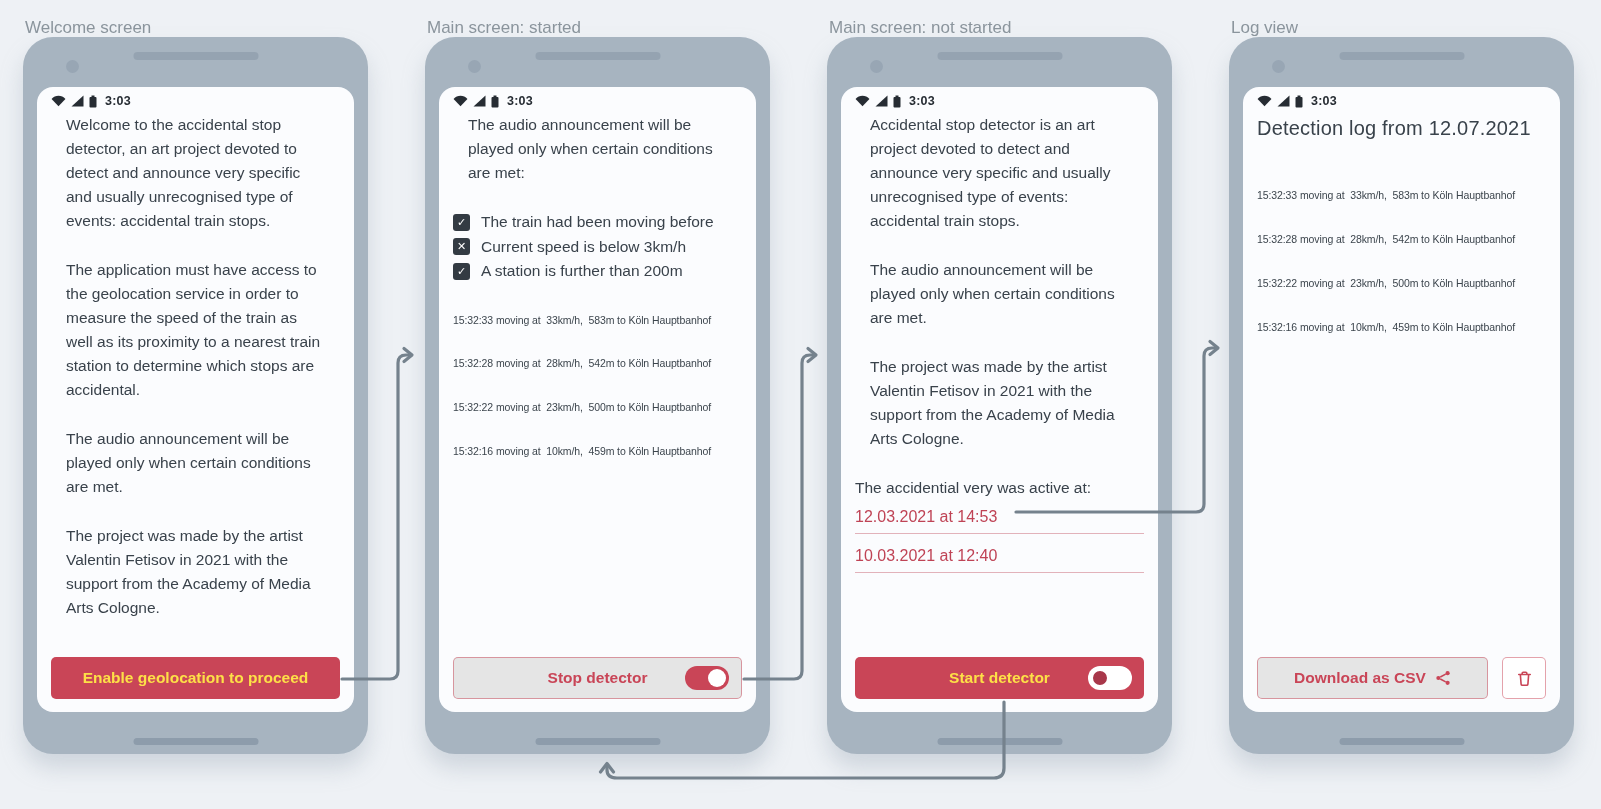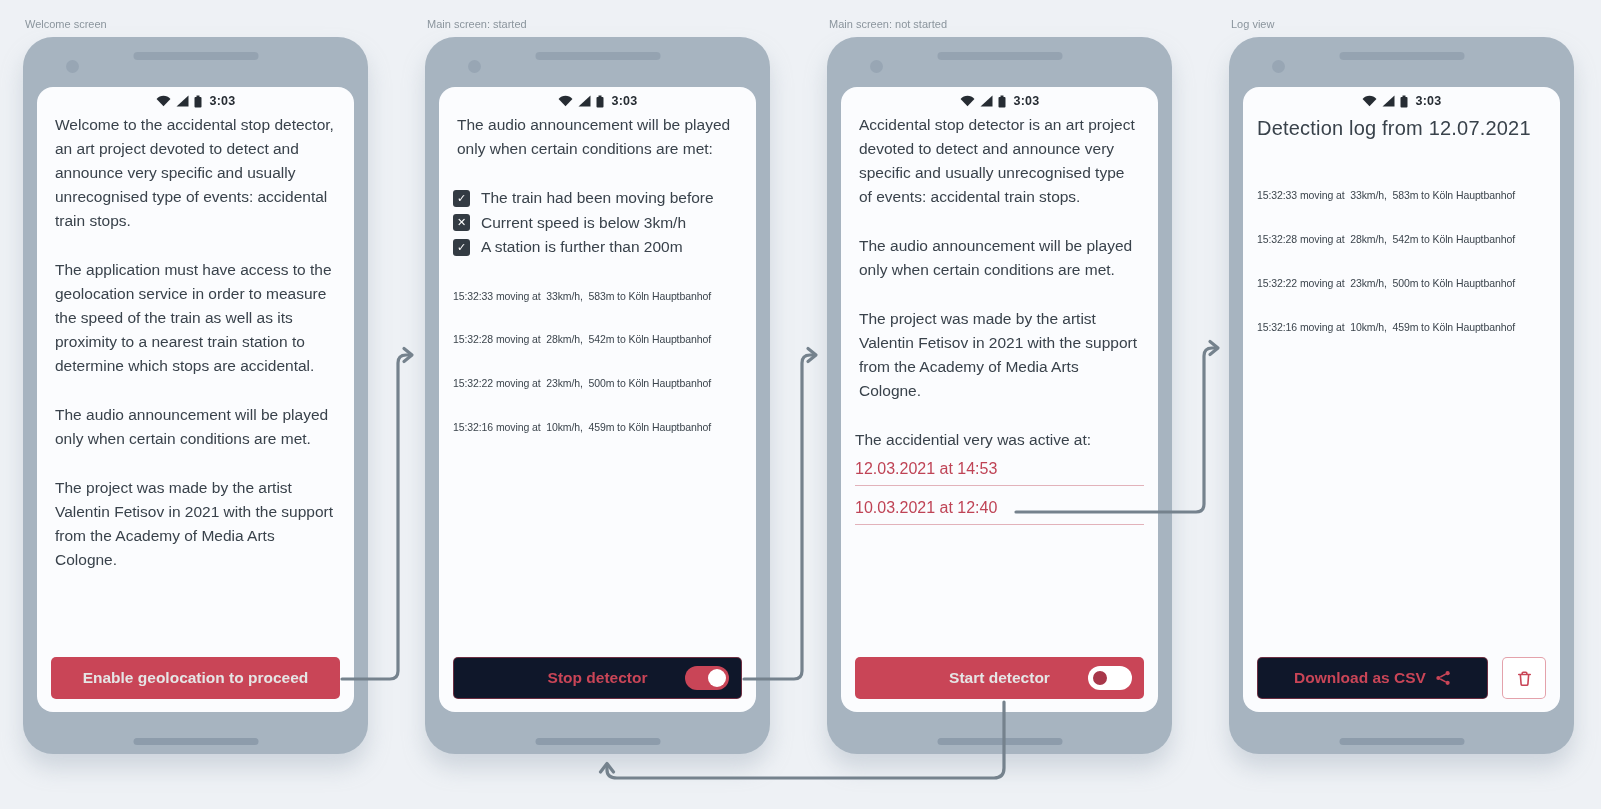--- a/index.html
+++ b/index.html
@@ -1,49 +1,49 @@
 <!DOCTYPE html>
 <html><head>
 <meta charset="utf-8">
 <style>
   html,body{margin:0;padding:0;background:#eef1f5;}
   .stage{position:relative;width:1601px;height:809px;background:#eef1f5;overflow:hidden;
          font-family:"Liberation Sans","DejaVu Sans",sans-serif;}
   .unit{position:absolute;top:18px;width:345px;}
-  .caption{font-size:11px;color:#8b959d;margin:0 0 6px 2px;height:13px;}
+  .caption{font-size:17px;color:#8b959d;margin:0 0 6px 2px;height:13px;}
   .bezel{position:relative;height:717px;background:#a7b4c0;border-radius:30px;
          box-shadow:0 14px 22px rgba(148,163,177,.35);}
   .speaker{position:absolute;top:15px;left:50%;transform:translateX(-50%);width:125px;height:8px;
            border-radius:4px;background:#95a3b1;}
   .camera{position:absolute;top:23px;left:43px;width:13px;height:13px;border-radius:50%;background:#98a6b4;}
   .homebar{position:absolute;bottom:9px;left:50%;transform:translateX(-50%);width:125px;height:7px;
            border-radius:3.5px;background:#8d9cab;}
   .screen{position:absolute;left:14px;right:14px;top:50px;height:625px;background:#fbfcfe;
           border-radius:16px;display:flex;flex-direction:column;padding:6px 14px 13px;box-sizing:border-box;}
-  .statusbar{display:flex;justify-content:center;align-items:center;gap:5px;height:16px;flex:none;}
+  .statusbar{display:flex;justify-content:flex-start;align-items:center;gap:5px;height:16px;flex:none;}
   .statusbar svg{display:block;fill:#262c33;}
   .time{font-size:12.5px;font-weight:bold;color:#262c33;margin-left:3px;letter-spacing:.2px;}
   .content{margin-top:4px;color:#39424b;font-size:15.5px;line-height:24px;flex:1;display:flex;flex-direction:column;}
-  p.para{margin:0 4px 25px;}
+  p.para{margin:0 15px 25px;}
   .checklist{margin:0 0 0;}
   .checkrow{display:flex;align-items:center;gap:11px;height:24.5px;}
   .checkbox{width:17px;height:17px;border-radius:3px;background:#333b43;color:#fff;display:flex;
             align-items:center;justify-content:center;font-size:11px;line-height:1;flex:none;cursor:pointer;}
   .params-heading{margin:14px 0 26px;}
   .loglines{font-size:10.5px;line-height:14.6px;white-space:pre;color:#3c454d;letter-spacing:-0.1px;}
   .log-title{font-size:20px;line-height:26px;margin:2px 0 18px;letter-spacing:.2px;color:#39424b;}
   .active-heading{margin:0 0 6px;}
   .link{display:table;color:#bf4355;font-size:16px;line-height:21px;padding-bottom:6px;
         border-bottom:1.5px solid rgba(191,67,85,.4);margin-bottom:11px;cursor:pointer;}
   .bottom{margin-top:auto;}
   .btnrow{display:flex;gap:14px;border-radius:20px;}
   .btn{position:relative;height:42px;border-radius:5px;font-weight:bold;font-size:15.5px;
        display:flex;align-items:center;justify-content:center;cursor:pointer;box-sizing:border-box;}
-  .btn-filled{background:#c94557;color:#e5e5e5;}
-  .btn-outline{background:#0f172a;border:1px solid rgba(201,69,87,.5);color:#c94557;flex:1;}
+  .btn-filled{background:#c94557;color:#fde047;}
+  .btn-outline{background:#e5e5e5;border:1px solid rgba(201,69,87,.5);color:#c94557;flex:1;}
   .btn-square{width:44px;height:42px;background:#fff;border:1px solid rgba(201,69,87,.5);border-radius:5px;
               display:flex;align-items:center;justify-content:center;cursor:pointer;box-sizing:border-box;flex:none;}
   .toggle{position:absolute;right:12px;top:50%;transform:translateY(-50%);width:44px;height:24px;
           border-radius:12px;cursor:pointer;}
   .toggle.on{background:#c94557;}
   .toggle.on .knob{position:absolute;right:3px;top:3px;width:18px;height:18px;background:#fff;border-radius:50%;}
   .toggle.off{background:#fff;}
   .toggle.off .knob{position:absolute;left:3px;top:3px;width:18px;height:18px;background:#a8374a;
                     border:2px solid #fff;border-radius:50%;box-sizing:border-box;}
   .share-icon{margin-left:9px;display:block;}

